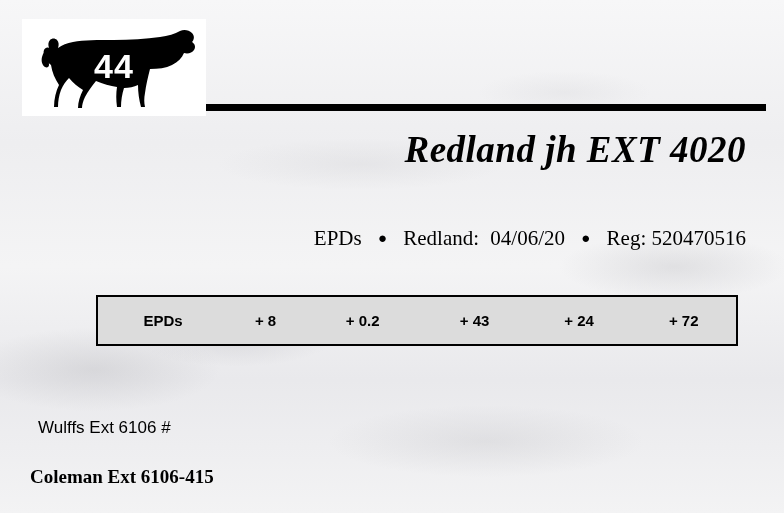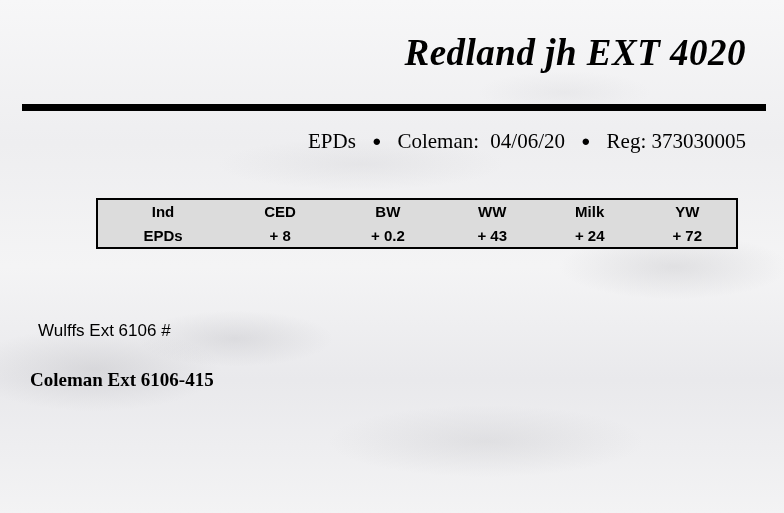--- a/index.html
+++ b/index.html
@@ -122,44 +122,52 @@
   .p-l1 { position: absolute; left: 38px; top: 196px; }
   .p-l2 { position: absolute; left: 30px; top: 227px; }
 </style>
 </head>
 <body>
 
 <div id="page">
 
   <div class="header-rule"></div>
 
+  <div class="bull-box">
+    <svg class="bull-svg" viewBox="0 0 184 97">
+      <path fill="#000000" d="M158,12 C162,10 167,11 170,14 C173,17 172,21 170,23 C173,25 174,28 172,31
+        C170,34 166,35 162,34 C160,39 156,43 150,46 C144,49 136,50 128,50
+        C126,58 124,66 123,74 C122,79 122,84 123,88 L119,88 C117,81 116,73 116,66
+        C112,68 107,69 102,69 C100,75 99,82 99,88 L95,88 C94,81 94,74 95,68
+        C88,67 81,65 74,62 C70,67 66,72 63,78 C61,82 60,86 60,89 L56,89
+        C56,83 58,77 61,71 C56,68 51,64 47,59 C44,62 41,66 39,71 C37,76 36,82 36,88 L32,88
+        C32,80 34,72 37,66 C33,60 30,53 29,46 C26,44 24,41 23,38 C22,36 21,33 22,31
+        C23,29 25,28 27,29 C26,26 26,23 28,21 C30,19 33,19 35,21 C37,23 37,26 36,29
+        C40,26 45,24 51,23 C62,21 76,21 92,21 C108,21 124,20 138,18 C146,17 153,15 158,12 Z"></path>
+      <path fill="#000000" d="M26,30 C23,31 21,34 20,38 C19,42 20,46 23,48 C25,49 27,48 27,46
+        C27,42 26,36 26,30 Z"></path>
+    </svg>
+    <div class="lot-number">44</div>
+  </div>
 
   <div class="title">Redland jh EXT 4020</div>
 
   <div class="subtitle">
     <span>EPDs</span>
     <span class="sep">●</span>
-    <span>Coleman:</span><span class="gap"></span>
+    <span>Redland:</span><span class="gap"></span>
     <span>04/06/20</span>
     <span class="sep">●</span>
     <span>Reg:</span>
-    <span>373030005</span>
+    <span>520470516</span>
   </div>
 
   <div class="epd-box">
     <table class="epd-table">
       <tbody>
-          <tr>
-        <td class="ind-cell">Ind</td>
-        <td>CED</td>
-        <td>BW</td>
-        <td>WW</td>
-        <td>Milk</td>
-        <td>YW</td>
-      </tr>
       <tr>
         <td class="ind-cell">EPDs</td>
         <td>+ 8</td>
         <td>+ 0.2</td>
         <td>+ 43</td>
         <td>+ 24</td>
         <td>+ 72</td>
       </tr>
     </tbody>
       </table>

